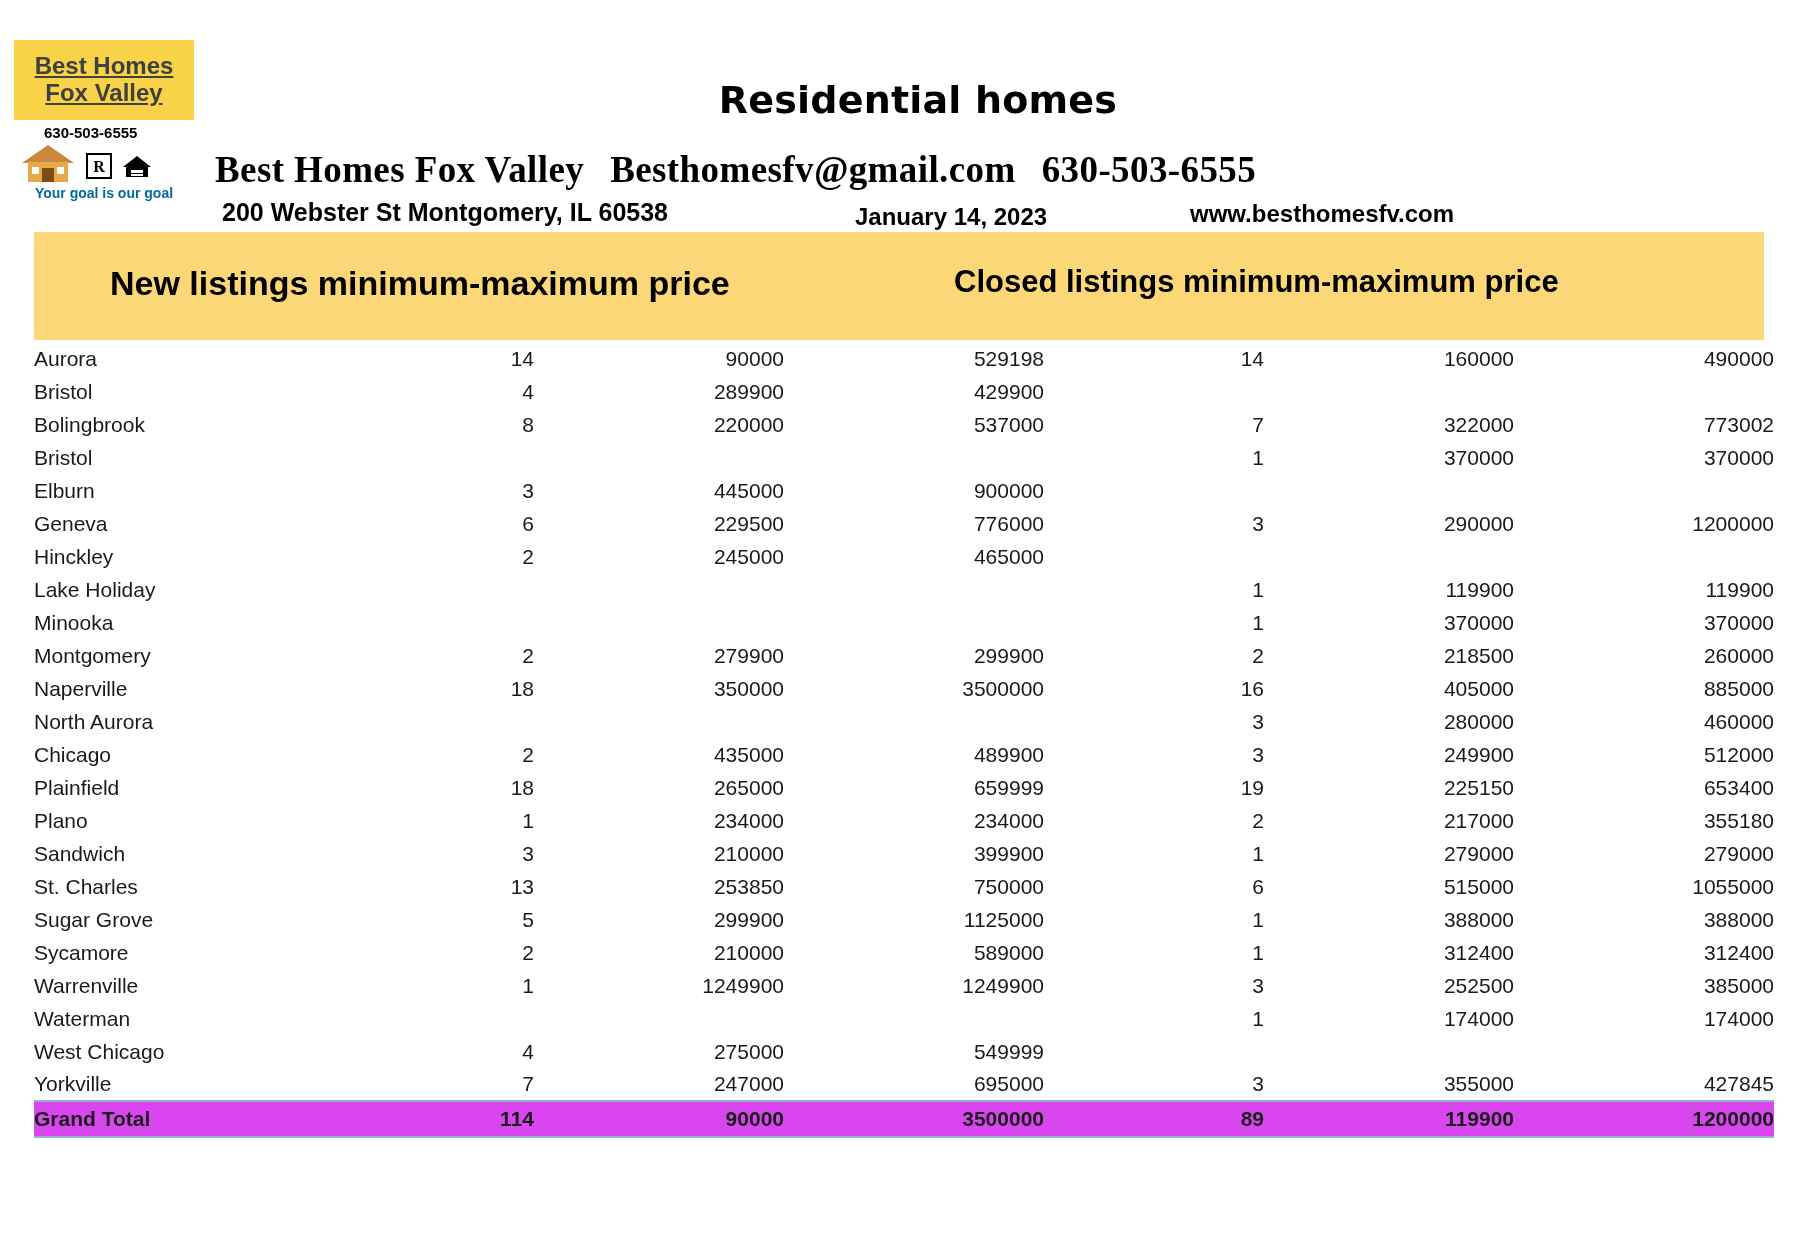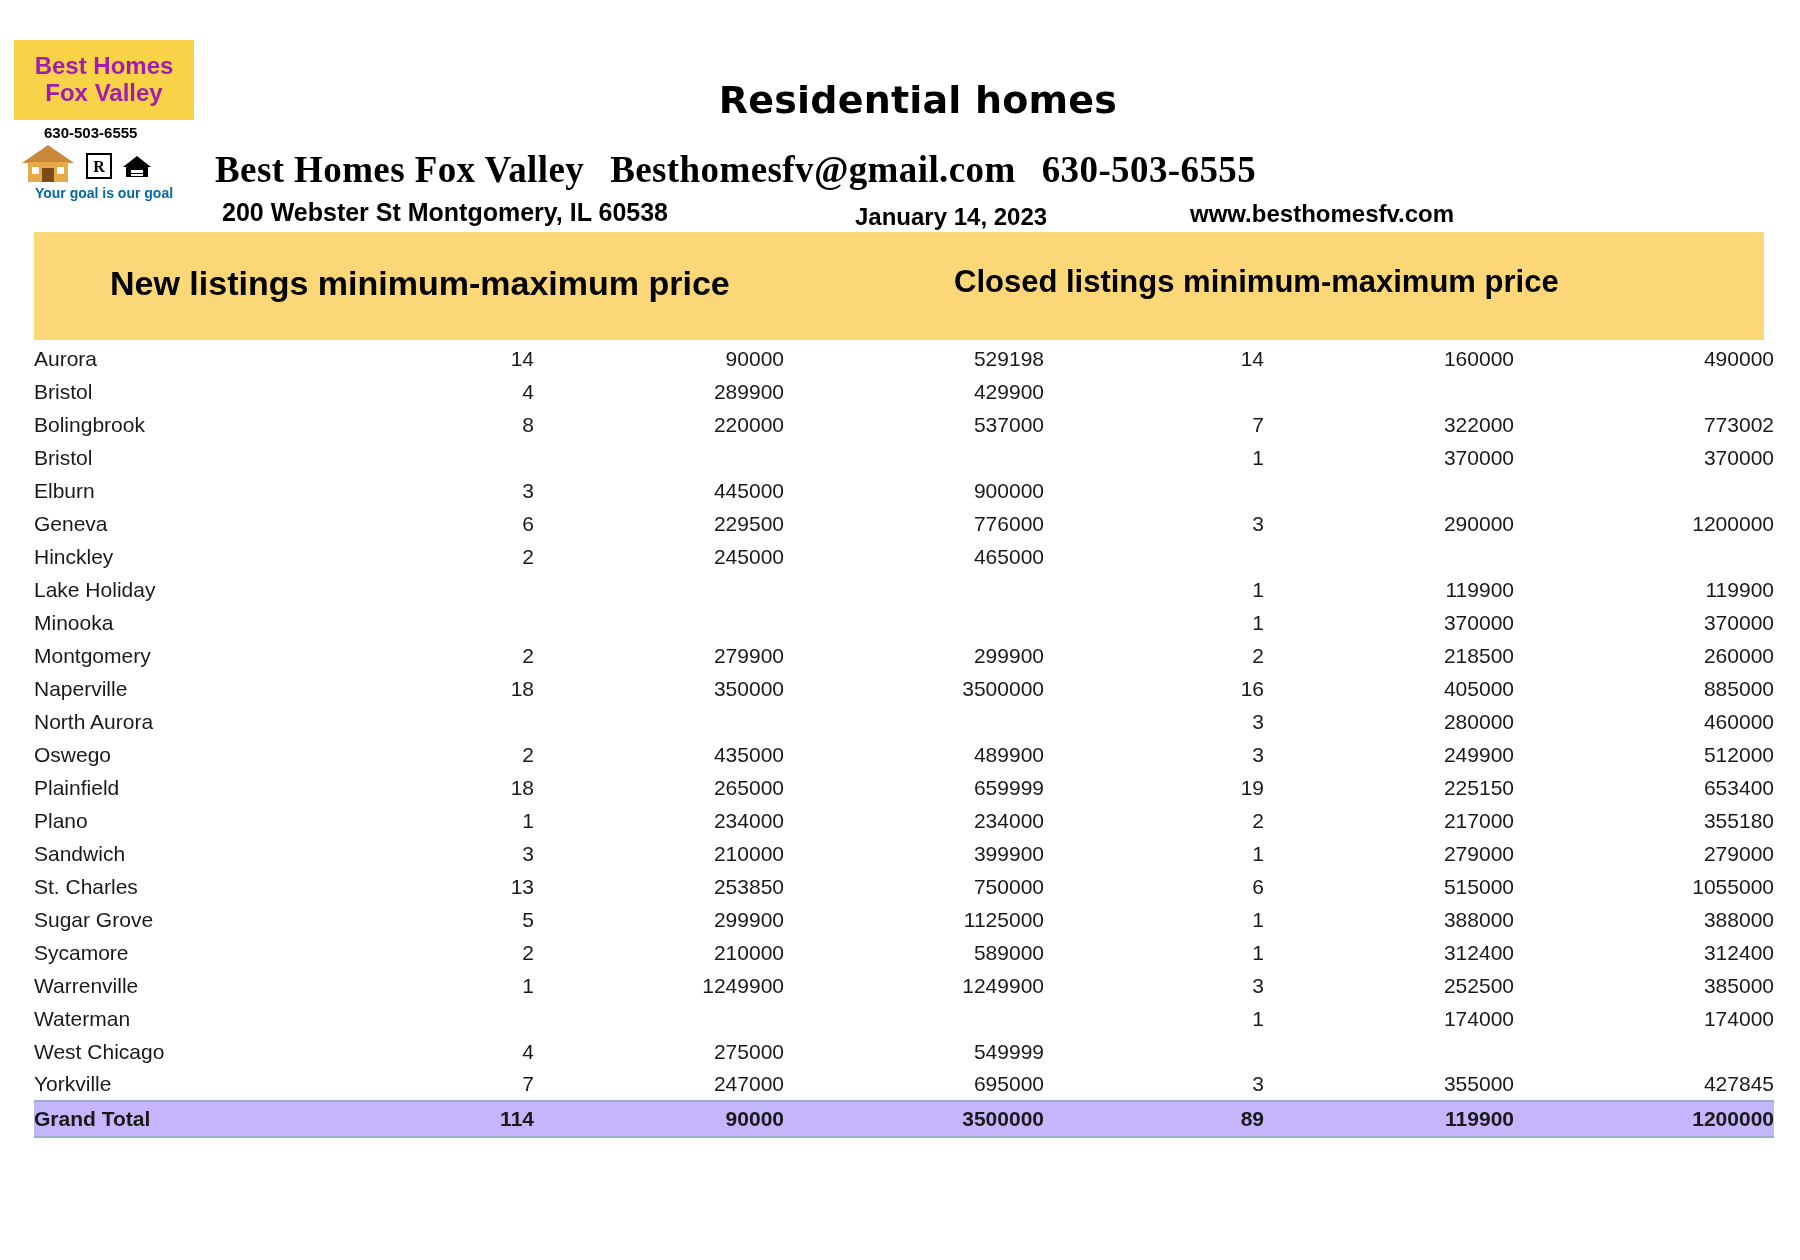--- a/index.html
+++ b/index.html
@@ -31,22 +31,23 @@
     background: #f8d347;
     display: flex;
     flex-direction: column;
     align-items: center;
     justify-content: center;
     line-height: 1.12;
   }
   .logo-line {
     font-size: 24px;
     font-weight: bold;
-    color: #a21caf;
+    color: #404040;
     font-family: "Liberation Sans", sans-serif;
+    text-decoration: underline;
   }
   .logo-sub {
     position: absolute;
     left: 14px;
     top: 124px;
     width: 180px;
     text-align: center;
   }
   .phone-small {
     font-size: 15px;
@@ -173,21 +174,21 @@
   td.city    { width: 300px; padding-left: 6px; text-align: left; }
   td.n1      { width: 200px; text-align: right; padding-right: 34px; }
   td.min1    { width: 250px; text-align: right; padding-right: 60px; }
   td.max1    { width: 260px; text-align: right; padding-right: 70px; }
   td.n2      { width: 220px; text-align: right; padding-right: 52px; }
   td.min2    { width: 250px; text-align: right; padding-right: 52px; }
   td.max2    { width: 260px; text-align: right; padding-right: 20px; }
 
   tr.total td {
     font-weight: bold;
-    background: #c4b5fd;
+    background: #d946ef;
     border-top: 2px solid #9ab0c7;
     border-bottom: 2px solid #9ab0c7;
     height: 36px;
     margin-top: 10px;
   }
 
   
   .house-svg { display:block; }
 </style>
 </head>
@@ -353,21 +354,21 @@
           <tr>
             <td class="city">North Aurora</td>
             <td class="n1"></td>
             <td class="min1"></td>
             <td class="max1"></td>
             <td class="n2">3</td>
             <td class="min2">280000</td>
             <td class="max2">460000</td>
           </tr>
           <tr>
-            <td class="city">Oswego</td>
+            <td class="city">Chicago</td>
             <td class="n1">2</td>
             <td class="min1">435000</td>
             <td class="max1">489900</td>
             <td class="n2">3</td>
             <td class="min2">249900</td>
             <td class="max2">512000</td>
           </tr>
           <tr>
             <td class="city">Plainfield</td>
             <td class="n1">18</td>

